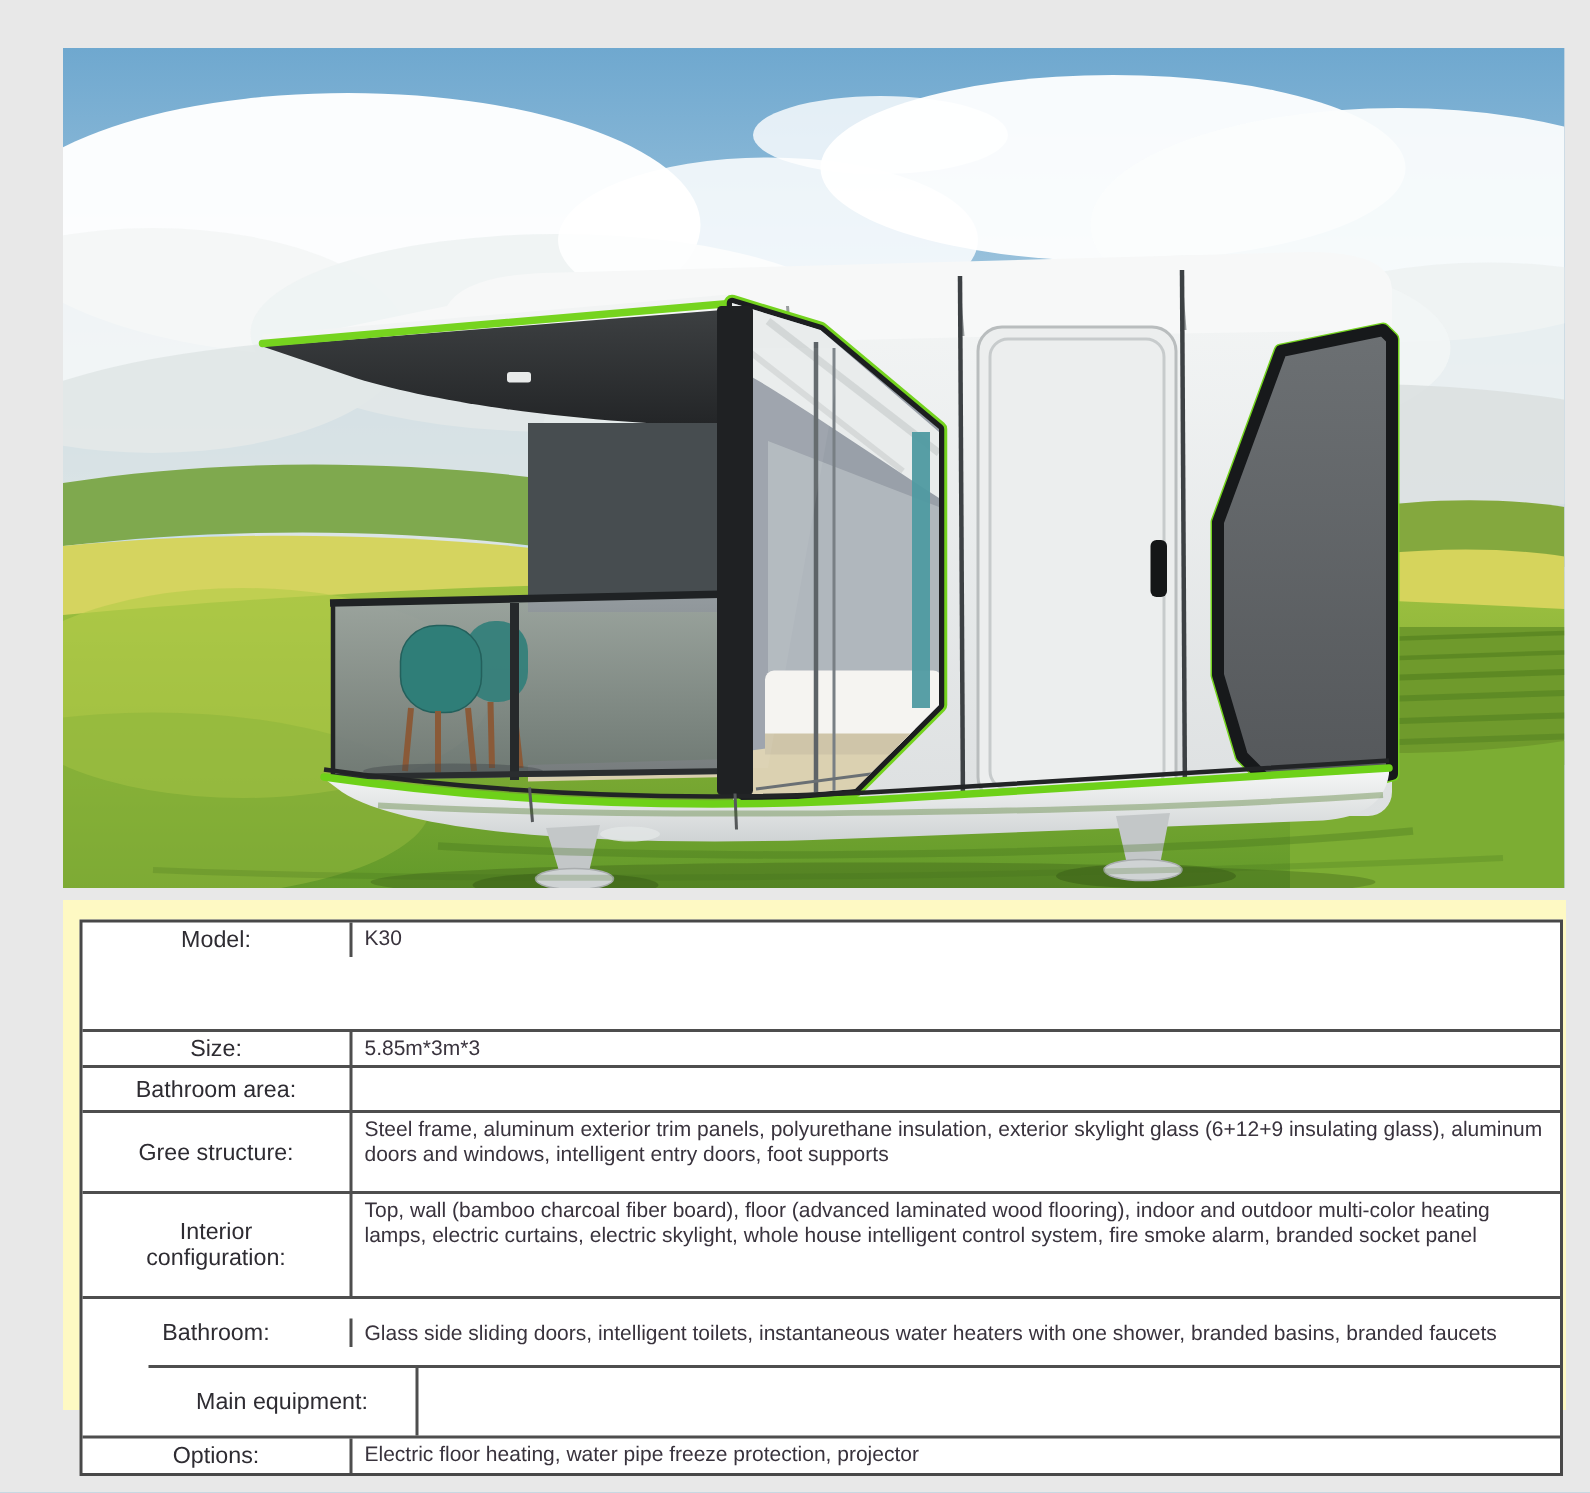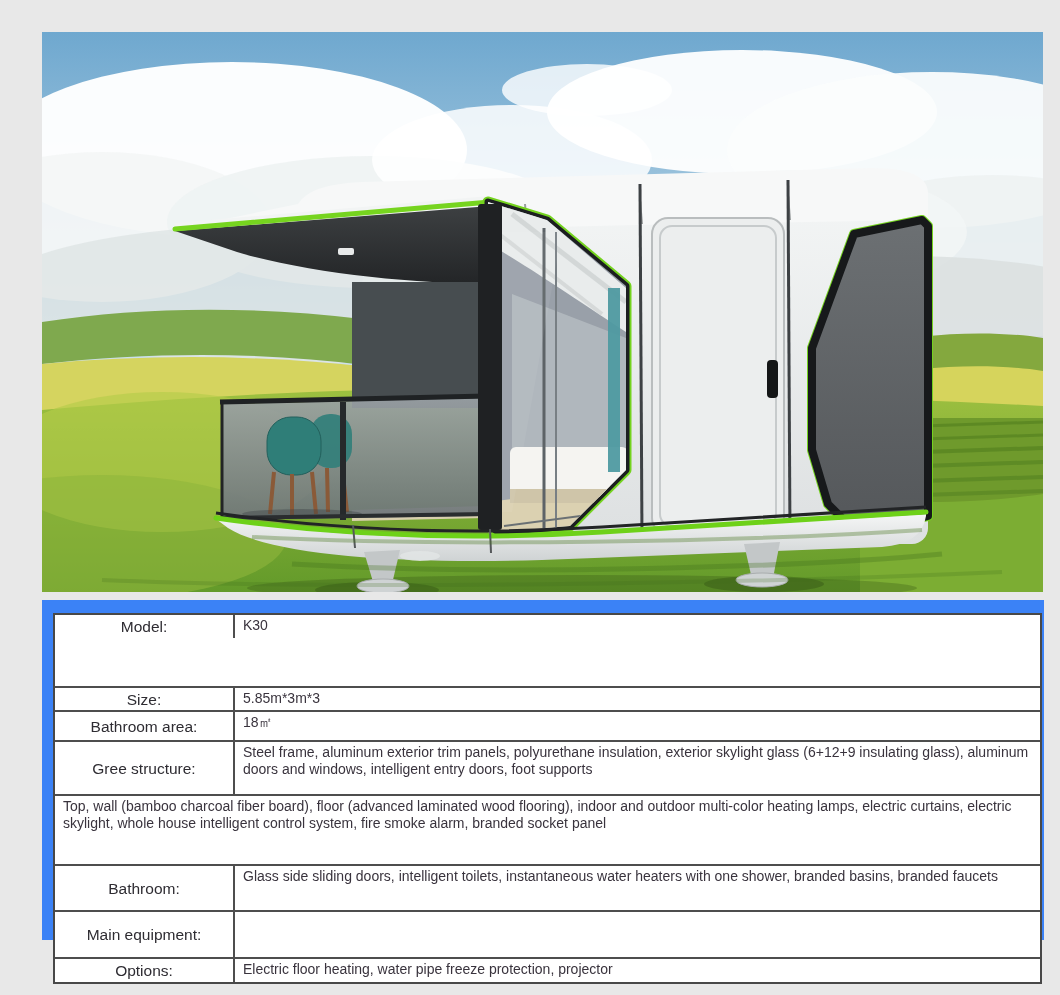--- a/index.html
+++ b/index.html
@@ -10,21 +10,21 @@
     font-family:"Liberation Sans", sans-serif;
     overflow:hidden;
   }
   .photo{
     position:absolute;left:42px;top:32px;width:1001px;height:560px;
     overflow:hidden;background:#a9c8dc;
   }
   .photo svg{display:block;width:100%;height:100%;}
   .spec-panel{
     position:absolute;left:42px;top:600px;width:1002px;height:340px;
-    background:#3b82f6;
+    background:#fef9c3;
   }
   .spec-table{
     position:absolute;left:11px;top:13px;width:985px;
     border:2px solid #484848;
     background:#fff;
     color:#312f36;
   }
   .row{display:flex;border-top:2px solid #4e4e4e;}
   .row:first-child{border-top:none;}
   .cell{box-sizing:border-box;}
@@ -38,22 +38,22 @@
     white-space:pre-line;
     padding:1px 8px;
   }
   .value{
     flex:1 1 auto;
     font-size:14px;line-height:16.5px;
     padding:2px 8px 2px 8px;
     color:#39333d;
   }
   .r1{min-height:23px;} .r2{min-height:22px;margin-top:48px;} .r3{min-height:28px;}
-  .r4{min-height:52px;} .r5{min-height:68px;} .r6{min-height:44px;}
-  .r7{min-height:45px;} .r8{min-height:23px;}
+  .r4{min-height:52px;} .r5{min-height:68px;} .r6{min-height:44px;align-items:center;}
+  .r7{min-height:45px;margin-left:44px;} .r8{min-height:23px;}
 </style>
 </head>
 <body>
 
 <div class="photo">
   <svg viewBox="0 0 1001 560" preserveAspectRatio="none">
     <defs>
       <linearGradient id="skyGrad" x1="0" y1="0" x2="0" y2="1">
         <stop offset="0" stop-color="#6fa8cf"></stop>
           <stop offset="1" stop-color="#cfe2ec"></stop>
@@ -230,27 +230,28 @@
     <div class="row r1">
       <div class="cell label">Model:</div>
       <div class="cell value">K30</div>
     </div>
     <div class="row r2">
       <div class="cell label">Size:</div>
       <div class="cell value">5.85m*3m*3</div>
     </div>
     <div class="row r3">
       <div class="cell label">Bathroom area:</div>
-      <div class="cell value">18㎡</div>
     </div>
     <div class="row r4">
       <div class="cell label">Gree structure:</div>
       <div class="cell value">Steel frame, aluminum exterior trim panels, polyurethane insulation, exterior skylight glass (6+12+9 insulating glass), aluminum doors and windows, intelligent entry doors, foot supports</div>
     </div>
     <div class="row r5">
+      <div class="cell label">Interior
+configuration:</div>
       <div class="cell value">Top, wall (bamboo charcoal fiber board), floor (advanced laminated wood flooring), indoor and outdoor multi-color heating lamps, electric curtains, electric skylight, whole house intelligent control system, fire smoke alarm, branded socket panel</div>
     </div>
     <div class="row r6">
       <div class="cell label">Bathroom:</div>
       <div class="cell value">Glass side sliding doors, intelligent toilets, instantaneous water heaters with one shower, branded basins, branded faucets</div>
     </div>
     <div class="row r7">
       <div class="cell label">Main equipment:</div>
     </div>
     <div class="row r8">

